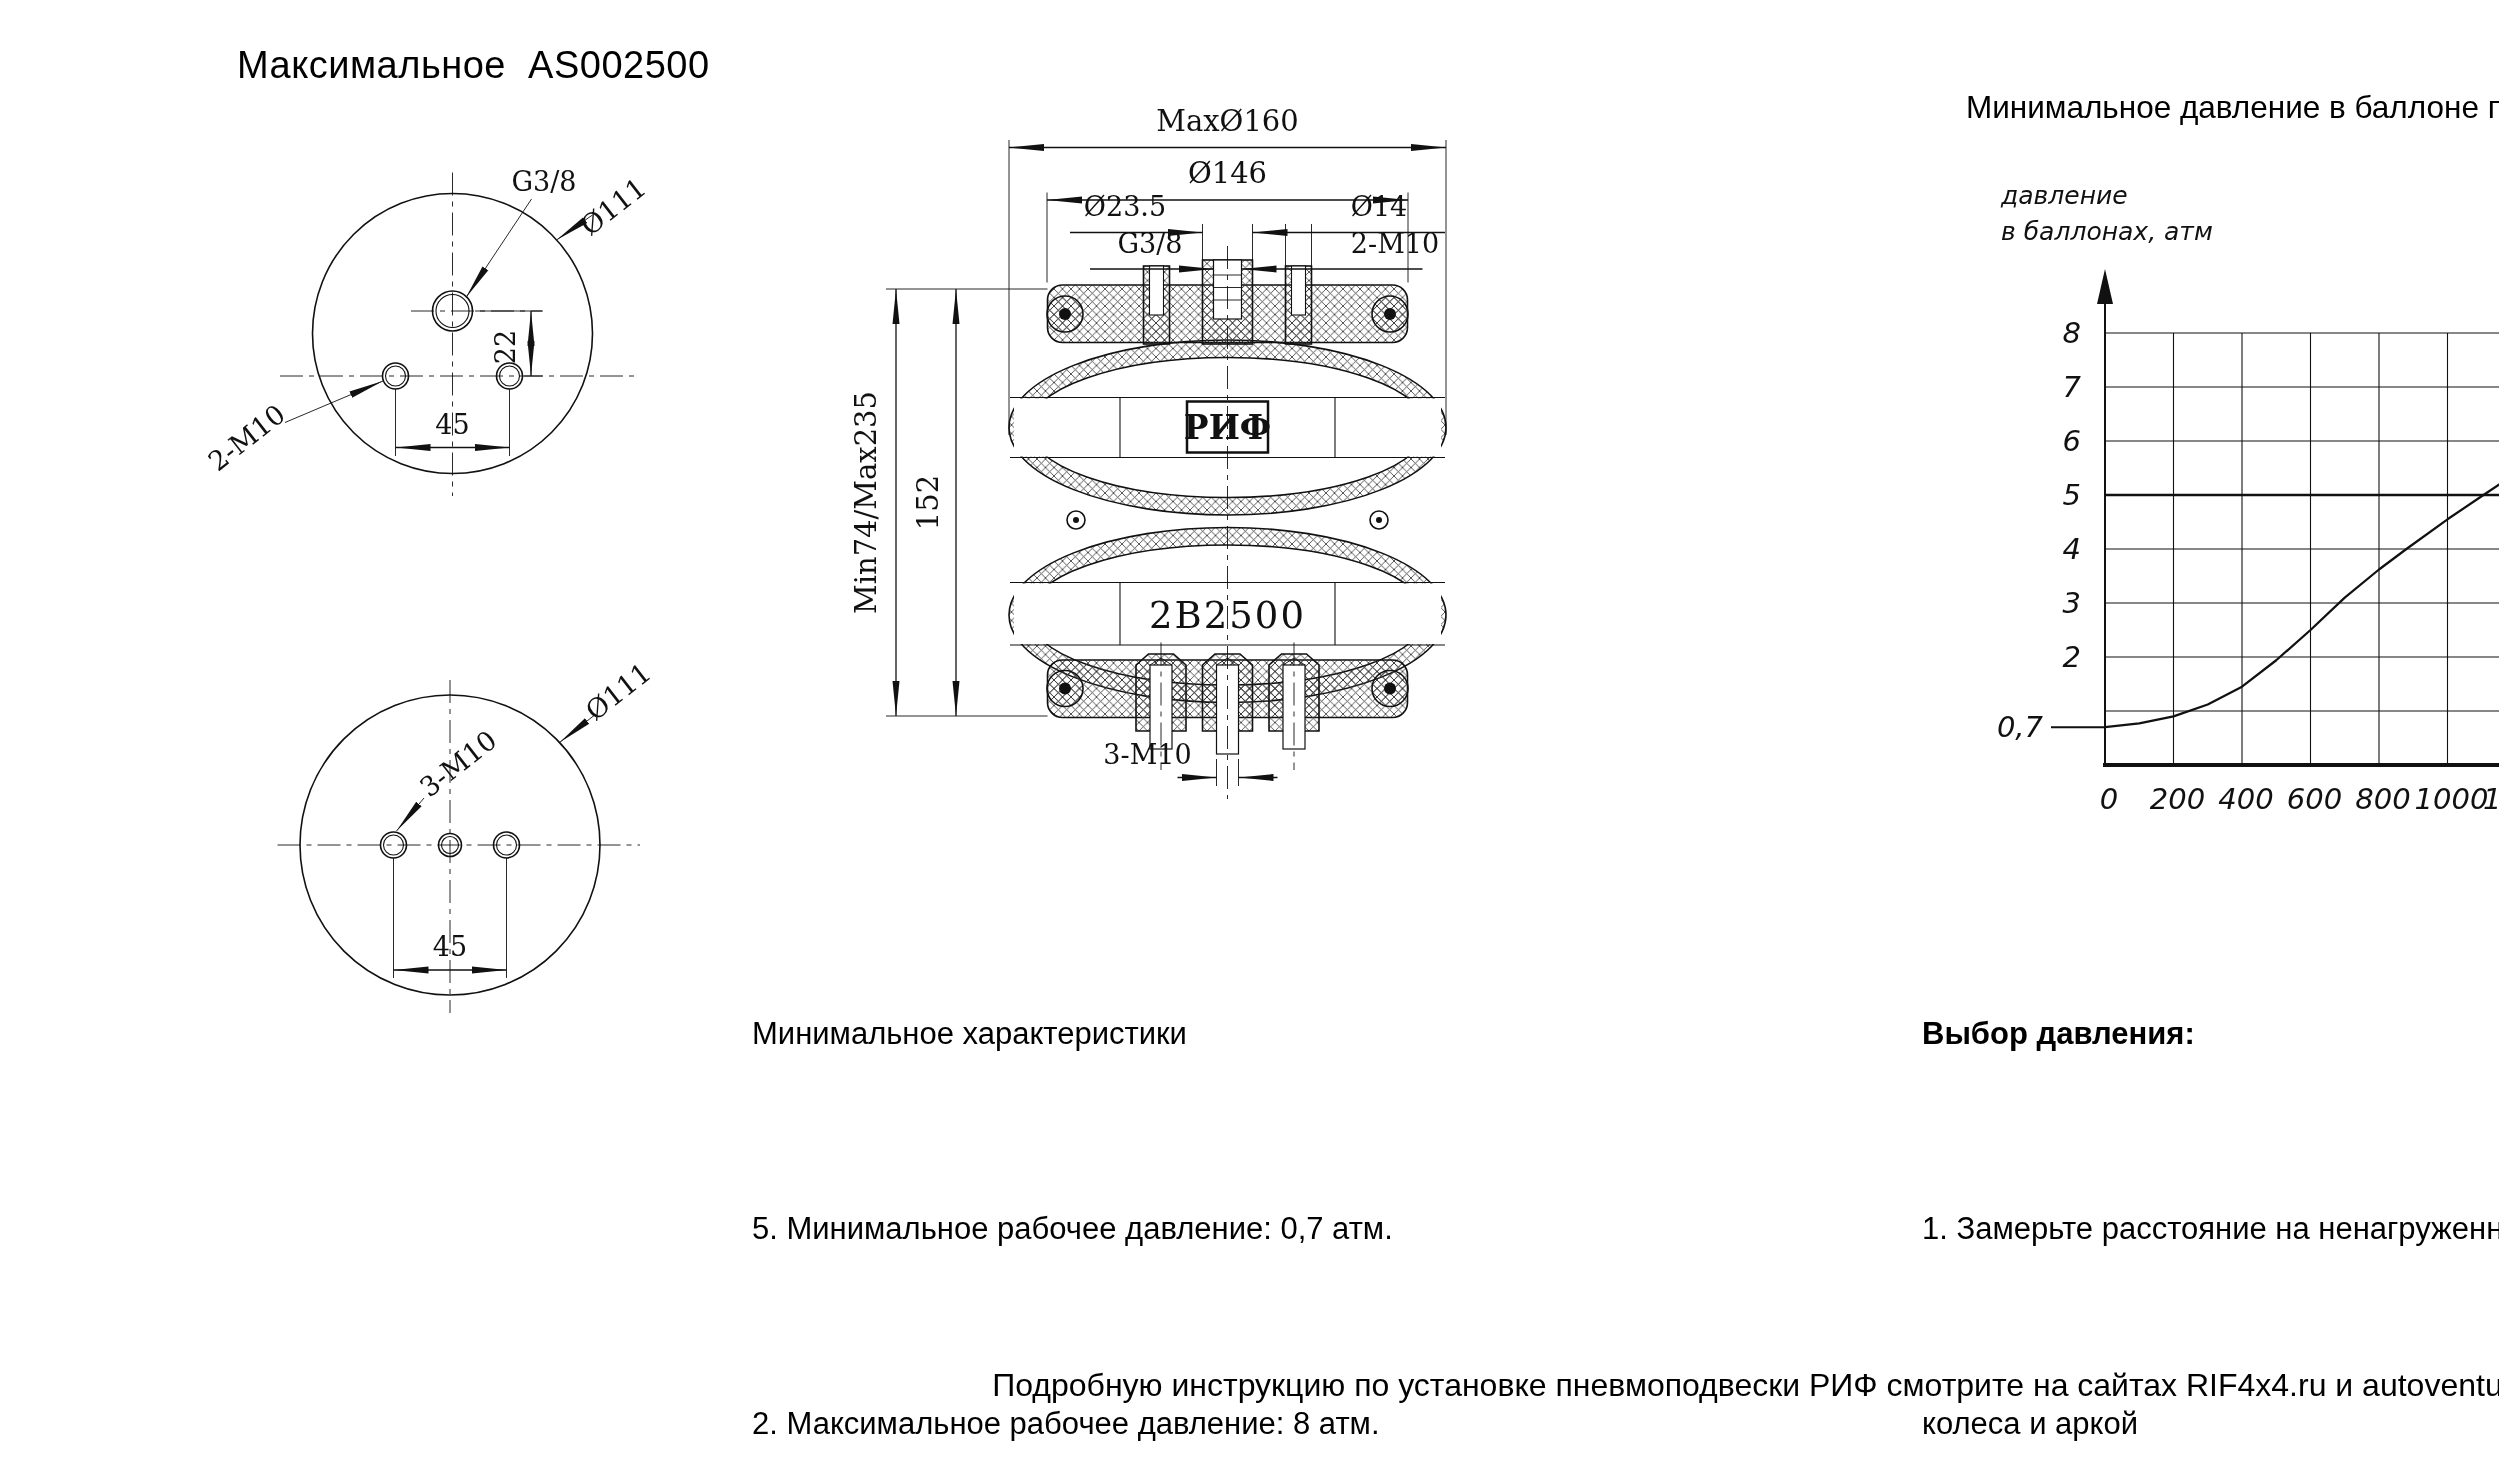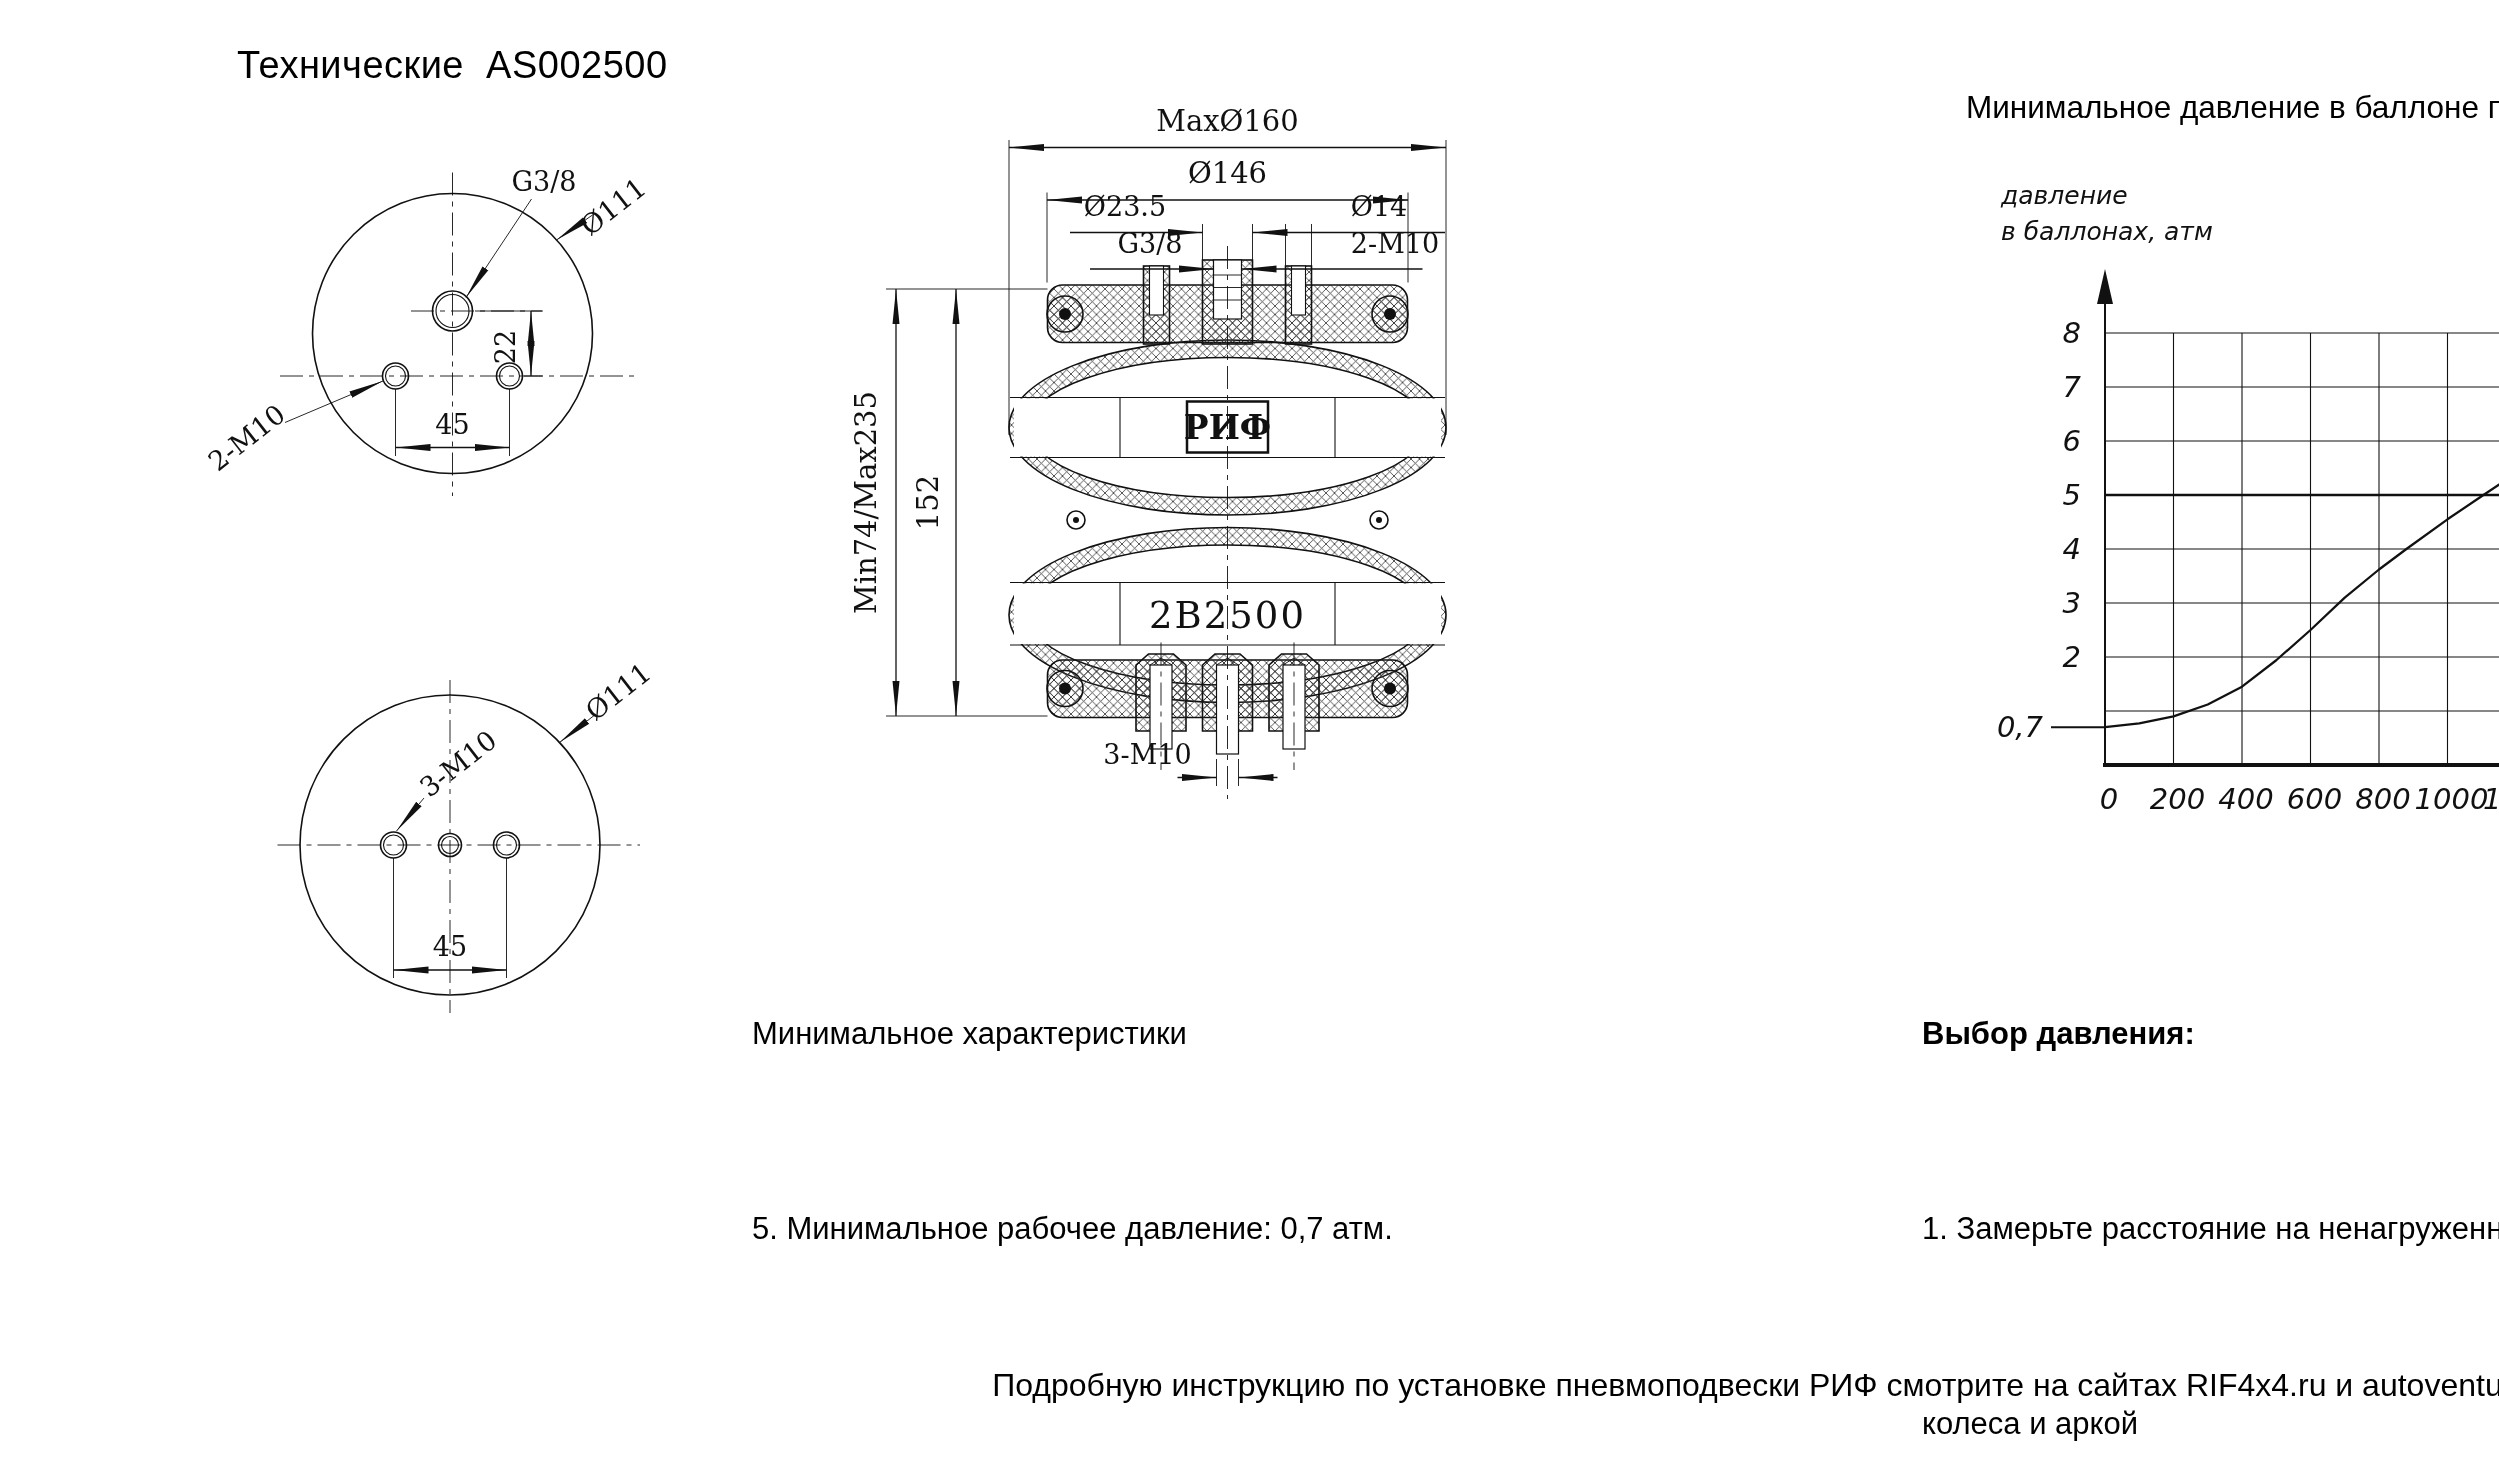--- a/index.html
+++ b/index.html
@@ -36,21 +36,21 @@
   .cfill{fill:#111;stroke:none;}
   .ccurve{stroke:#111;stroke-width:4.5;fill:none;stroke-linecap:round;stroke-linejoin:round;}
   text.ctick{font-family:"DejaVu Sans",sans-serif;font-style:italic;font-size:58px;fill:#111;}
   text.caxt{font-family:"DejaVu Sans",sans-serif;font-style:italic;font-size:50px;fill:#111;}
 </style>
 </head>
 <body>
 
 <div id="page">
 
-  <div class="abs" id="title">Технические  AS002500</div>
+  <div class="abs" id="title">Максимальное  AS002500</div>
 
   <div class="abs" id="chart-header">Минимальное давление в баллоне при нагрузке на заднюю ось автомобиля</div>
 
   <svg id="drawing-svg" width="3258" height="1478" viewBox="0 0 6516 2956">
     <defs>
       <pattern id="xh" width="17" height="17" patternUnits="userSpaceOnUse">
         <path d="M0,17 L17,0 M0,0 L17,17" stroke="#3a3a3a" stroke-width="1.7"></path>
       </pattern>
       <marker id="da" viewBox="0 0 70 18" refX="70" refY="9" markerWidth="70" markerHeight="18" markerUnits="userSpaceOnUse" orient="auto-start-reverse">
         <path d="M0,2 L70,9 L0,16 Z" fill="#111"></path>
@@ -265,20 +265,21 @@
       <text x="4002" y="408" class="caxt">давление</text>
       <text x="4002" y="480" class="caxt">в баллонах, атм</text>
       <text x="5902" y="1462" class="caxt">нагрузка на заднюю</text>
       <text x="5902" y="1588" class="caxt">ось а/м, кг</text>
       <path d="M4210.0,1454.4 L4278.5,1446.8 L4347.0,1432.8 L4415.5,1409.0 L4484.0,1373.4 L4552.5,1320.5 L4621.0,1260.0 L4689.5,1195.2 L4758.0,1139.0 L4812.8,1098.0 L4895.0,1038.6 L4966.9,990.0 L5032.0,946.8 L5114.2,882.0 L5169.0,849.6 L5237.5,808.6 L5306.0,774.0 L5374.5,725.4 L5467.0,666.0" class="ccurve"></path>
     </svg>
 
   <div class="abs textblock" id="tech-specs">
     <div>Минимальное характеристики</div>
     <div>5. Минимальное рабочее давление: 0,7 атм.</div>
+    <div>2. Максимальное рабочее давление: 8 атм.</div>
     
     
     
     
   </div>
 
   <div class="abs textblock" id="pressure-sel">
     <div class="bold">Выбор давления:</div>
     <div>1. Замерьте расстояние на ненагруженном автомобиле между центром</div>
     <div>колеса и аркой</div>

